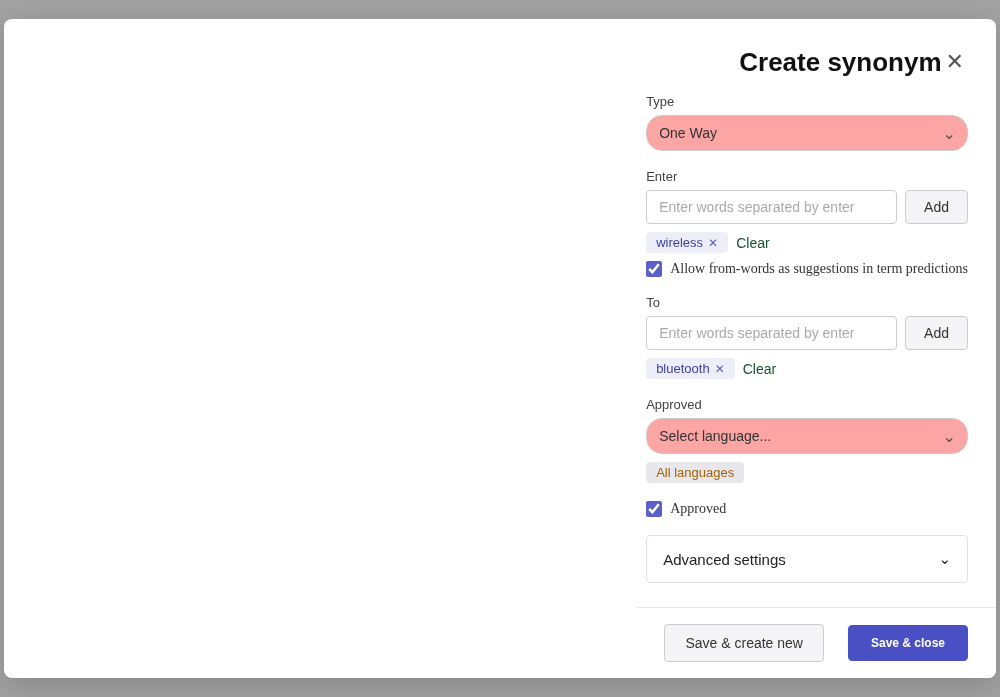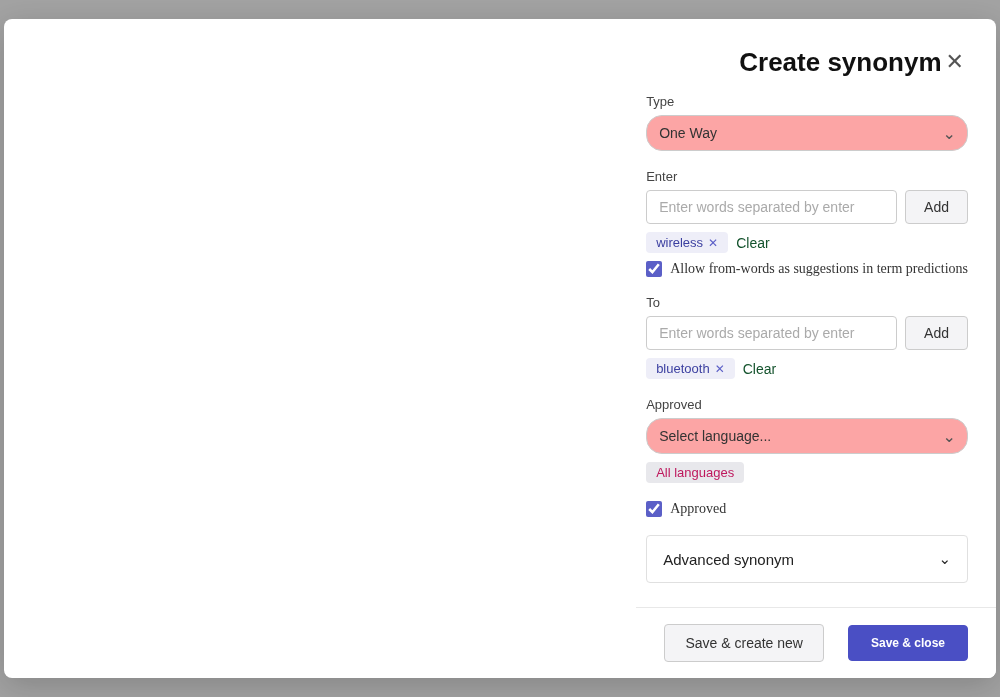--- a/index.html
+++ b/index.html
@@ -192,21 +192,21 @@
     }
 
     .checkbox-label {
       font-size: 14px;
       color: #333;
       font-family: Liberation Serif, serif;
     }
 
     .tag.gray {
       background: #e8e8ec;
-      color: #be185d;
+      color: #a16207;
       font-weight: 400;
     }
 
     .advanced-section {
       border: 1px solid #e0e0e0;
       border-radius: 4px;
       margin-bottom: 8px;
     }
 
     .advanced-header {
@@ -327,21 +327,21 @@
 
       <div class="form-group">
         <div class="checkbox-row">
           <input type="checkbox" id="approved-checkbox" checked="" style="">
           <label for="approved-checkbox" class="checkbox-label">Approved</label>
         </div>
       </div>
 
       <div class="advanced-section">
         <div class="advanced-header">
-          <span>Advanced synonym</span>
+          <span>Advanced settings</span>
           <span>⌄</span>
         </div>
       </div>
 
     </div>
 
     <div class="modal-footer">
       <button class="footer-btn-secondary">Save &amp; create new</button>
       <button class="footer-btn-primary">Save &amp; close</button>
     </div>

